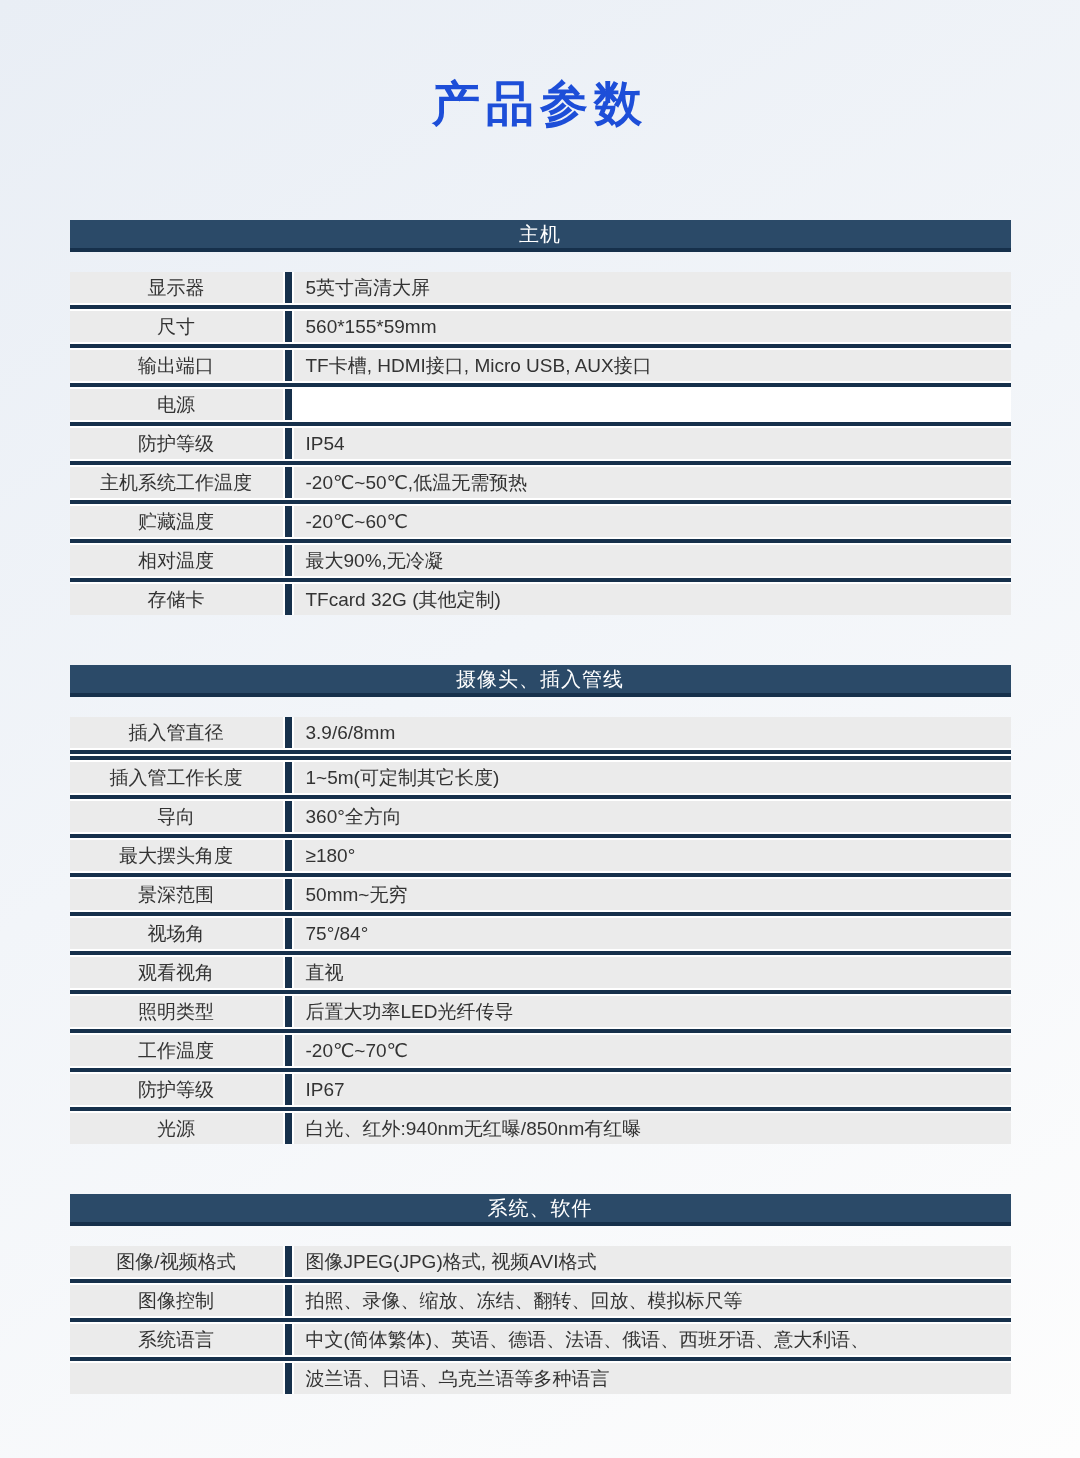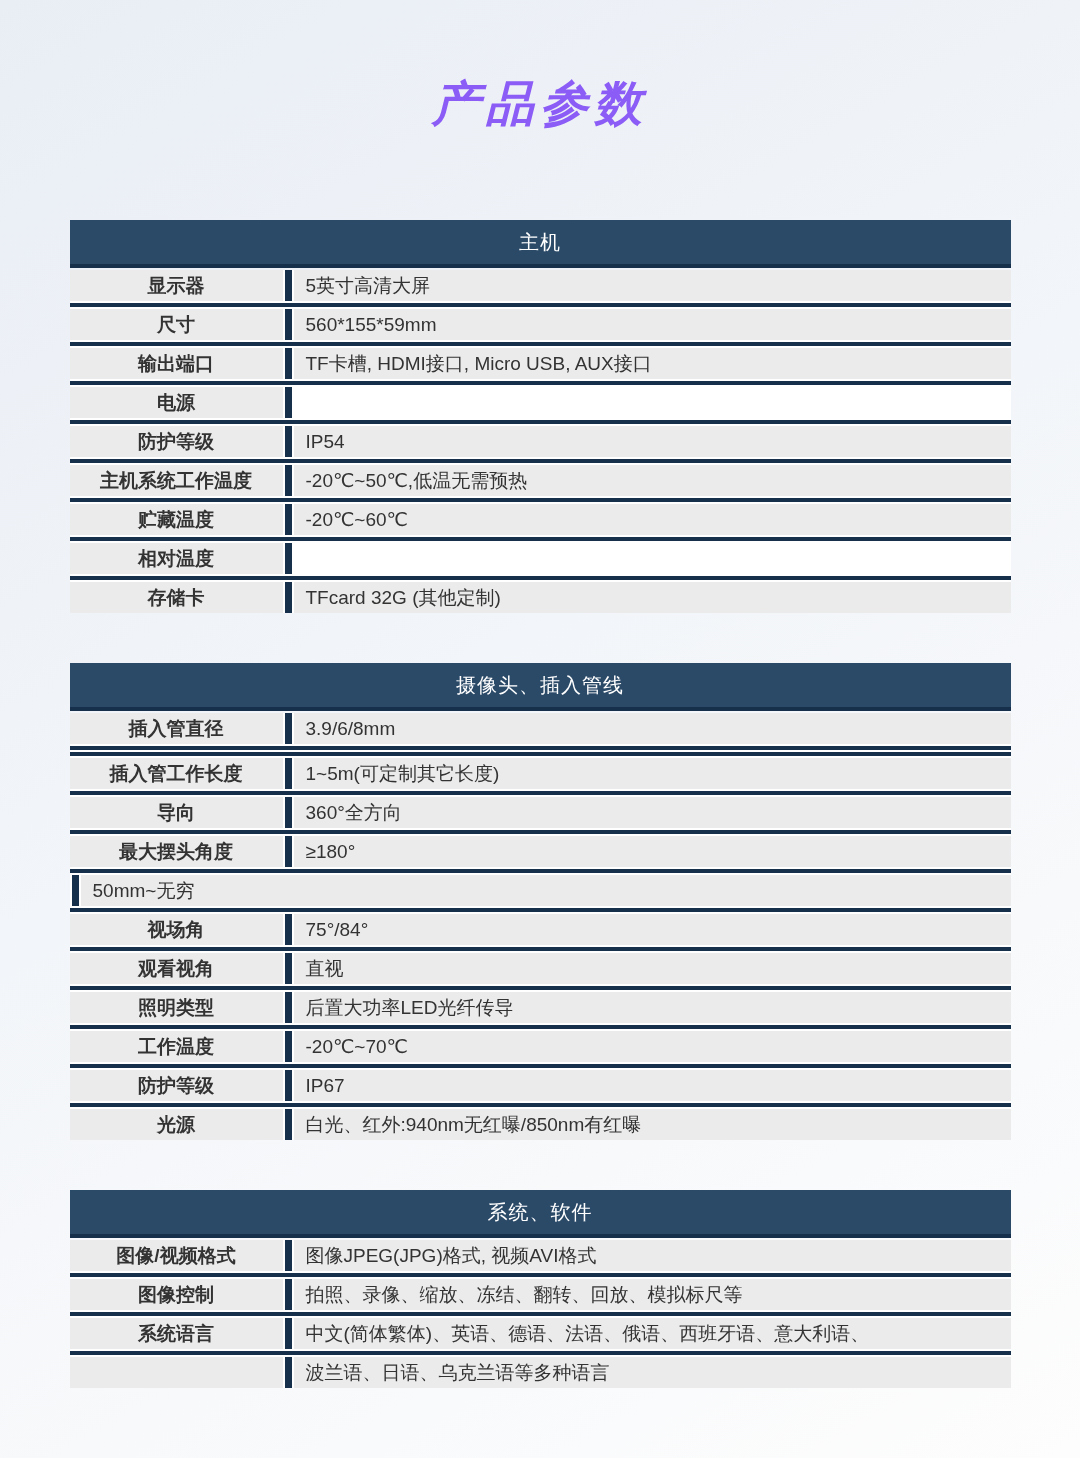--- a/index.html
+++ b/index.html
@@ -18,32 +18,31 @@
     color:var(--text);
     overflow:hidden;
   }
   .page{padding-top:72px;}
   .page-title{
     margin:0 0 84px 0;
     text-align:center;
     font-size:48px;
     font-weight:bold;
     letter-spacing:6px;
-    color:#8b5cf6;
-    font-style:italic;
+    color:#1d4ed8;
   }
   .spec-table{
     width:941px;
     margin:0 auto 50px auto;
   }
   .spec-header{
-    height:48px;
+    height:32px;
     background:var(--header-bg);
     border-bottom:4px solid var(--line);
-    margin-bottom:2px;
+    margin-bottom:20px;
     color:#ffffff;
     font-size:20px;
     letter-spacing:1px;
     display:flex;
     align-items:center;
     justify-content:center;
   }
   .rows{background:#ffffff;}
   .row{
     display:flex;
@@ -59,21 +58,20 @@
     background:var(--cell-bg);
     display:flex;
     align-items:center;
     font-size:19px;
     color:var(--text);
   }
   .label{
     width:213px;
     justify-content:center;
     text-align:center;
-    font-weight:bold;
   }
   .vdiv{
     width:7px;
     background:var(--line);
     margin:0 2px;
   }
   .value{
     flex:1;
     padding-left:12px;
   }
@@ -124,20 +122,21 @@
         <div class="sep"></div>
         <div class="row">
           <div class="cell label">贮藏温度</div>
           <div class="vdiv"></div>
           <div class="cell value">-20℃~60℃</div>
         </div>
         <div class="sep"></div>
         <div class="row">
           <div class="cell label">相对温度</div>
           <div class="vdiv"></div>
+          <div class="cell value">最大90%,无冷凝</div>
         </div>
         <div class="sep"></div>
         <div class="row">
           <div class="cell label">存储卡</div>
           <div class="vdiv"></div>
           <div class="cell value">TFcard 32G (其他定制)</div>
         </div>
       </div>
   </section>
 
@@ -163,20 +162,21 @@
           <div class="cell value">360°全方向</div>
         </div>
         <div class="sep"></div>
         <div class="row">
           <div class="cell label">最大摆头角度</div>
           <div class="vdiv"></div>
           <div class="cell value">≥180°</div>
         </div>
         <div class="sep"></div>
         <div class="row">
+          <div class="cell label">景深范围</div>
           <div class="vdiv"></div>
           <div class="cell value">50mm~无穷</div>
         </div>
         <div class="sep"></div>
         <div class="row">
           <div class="cell label">视场角</div>
           <div class="vdiv"></div>
           <div class="cell value">75°/84°</div>
         </div>
         <div class="sep"></div>

